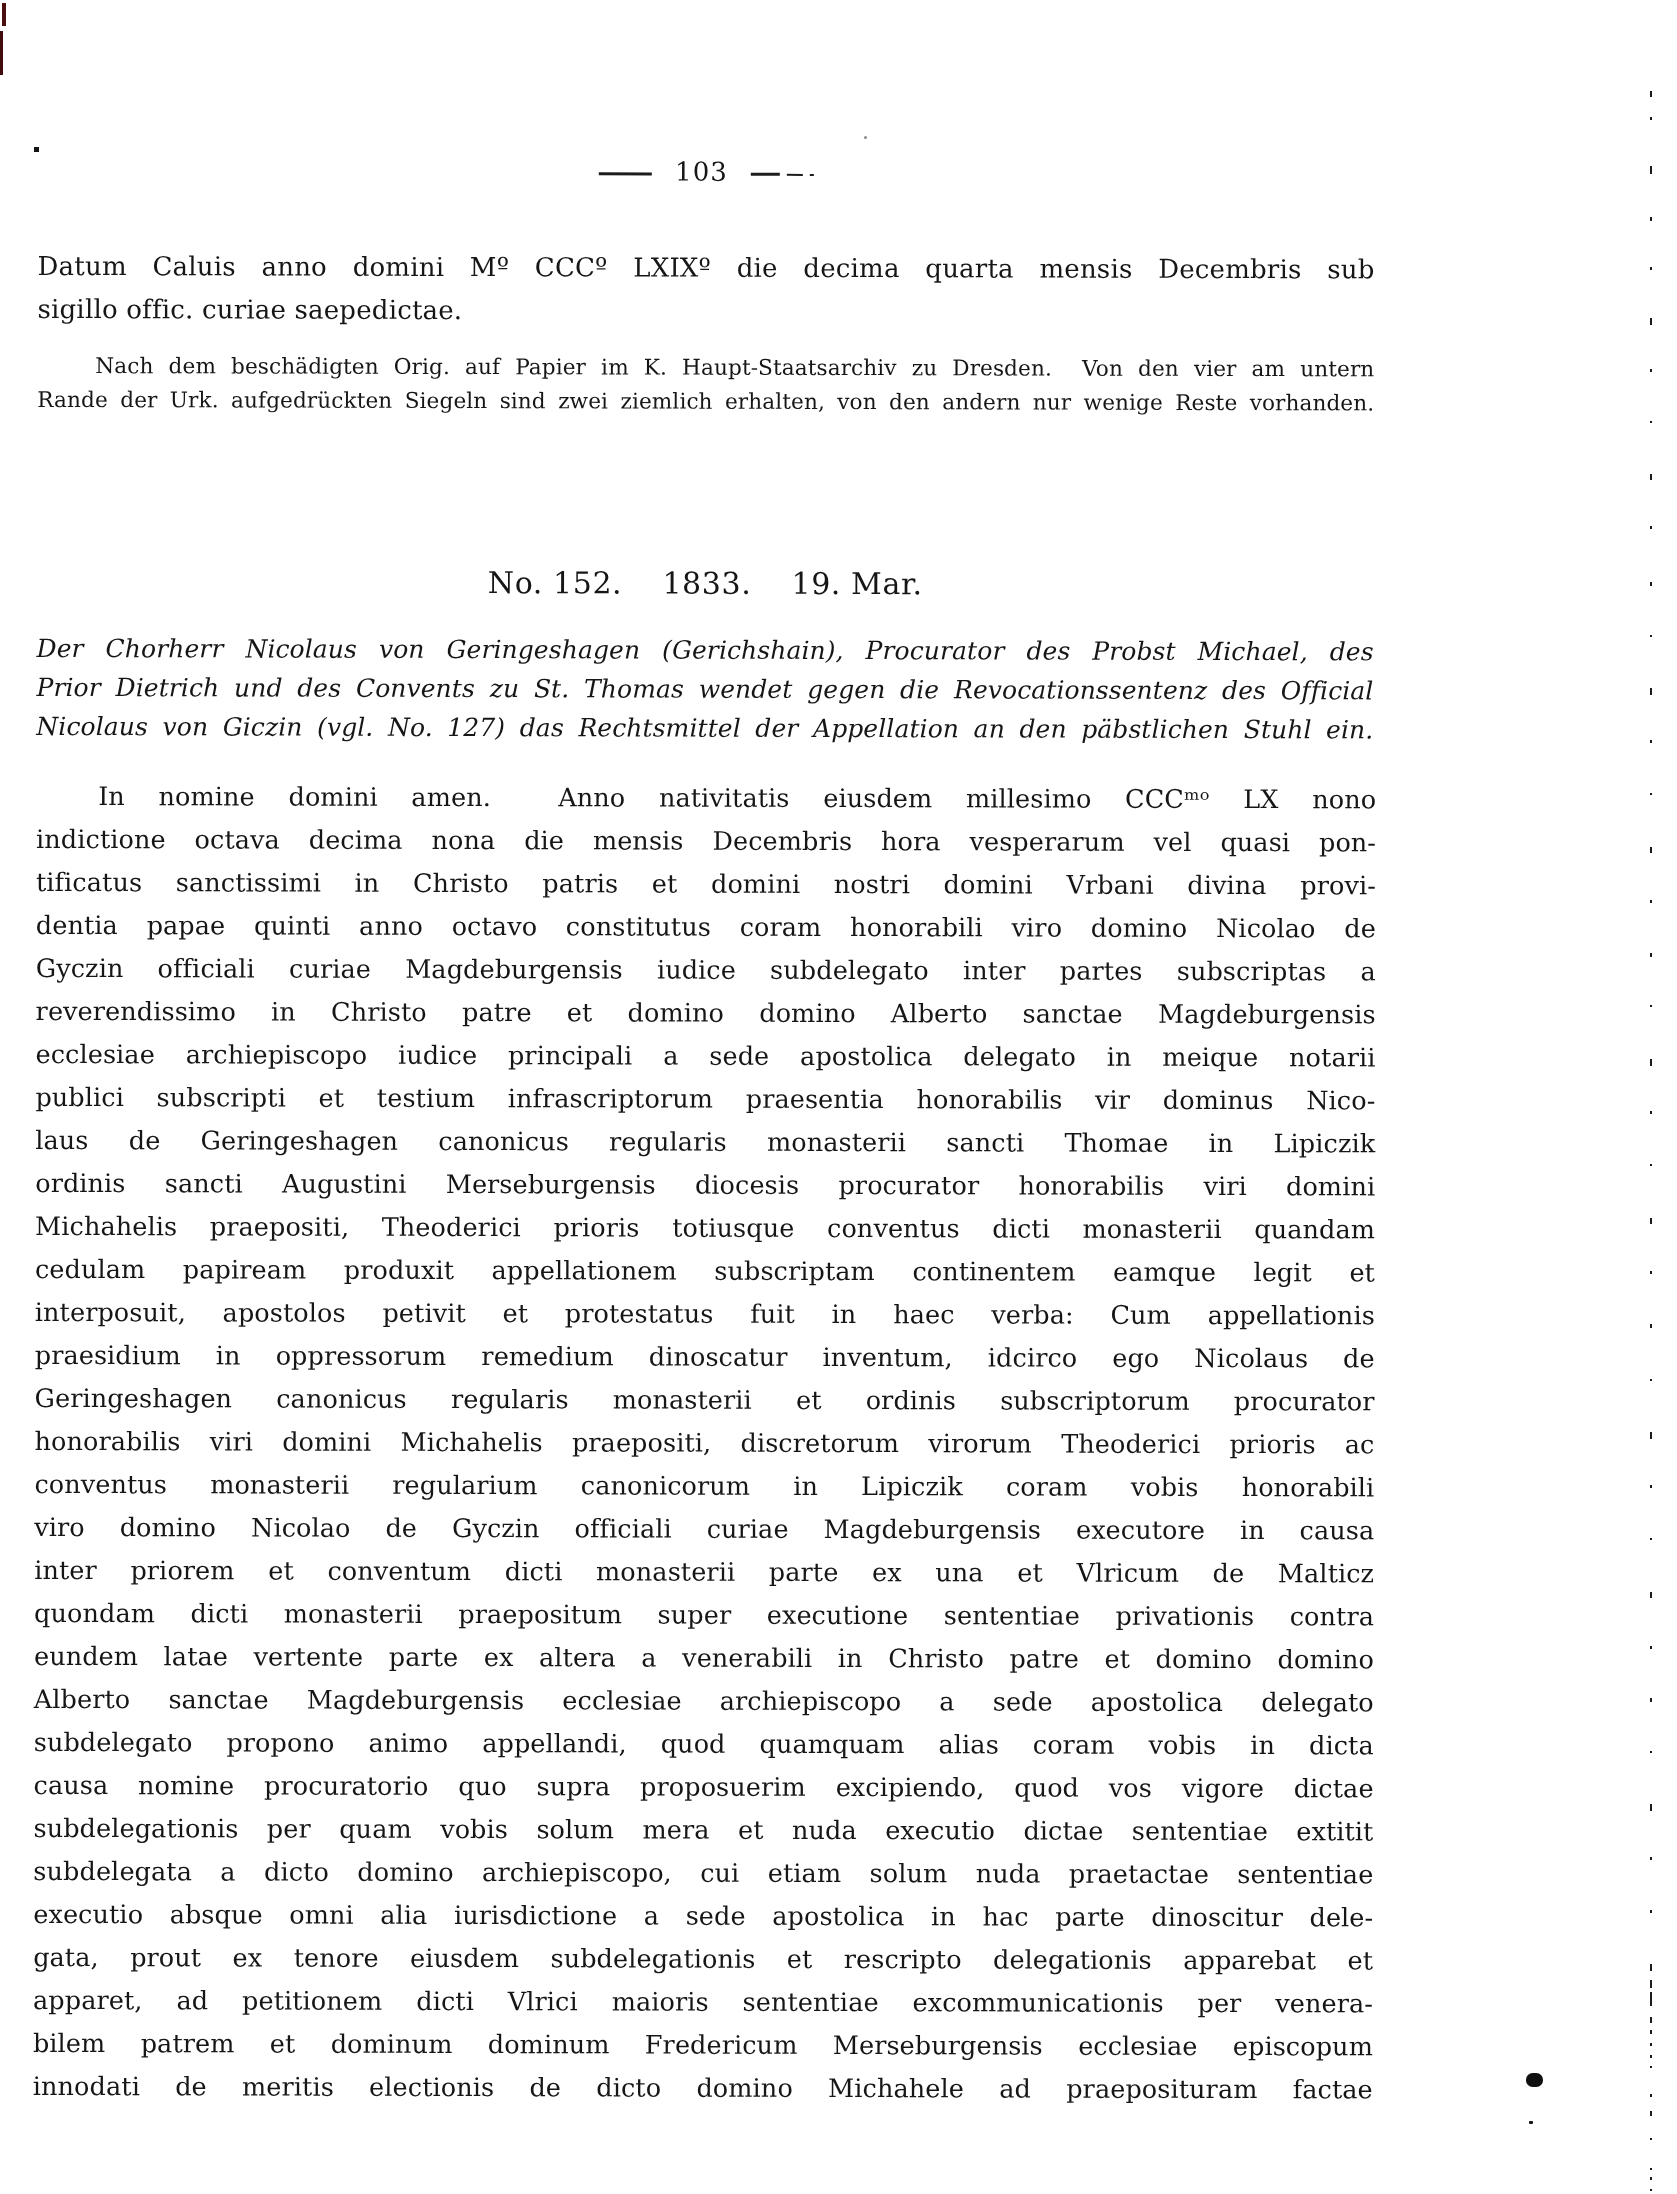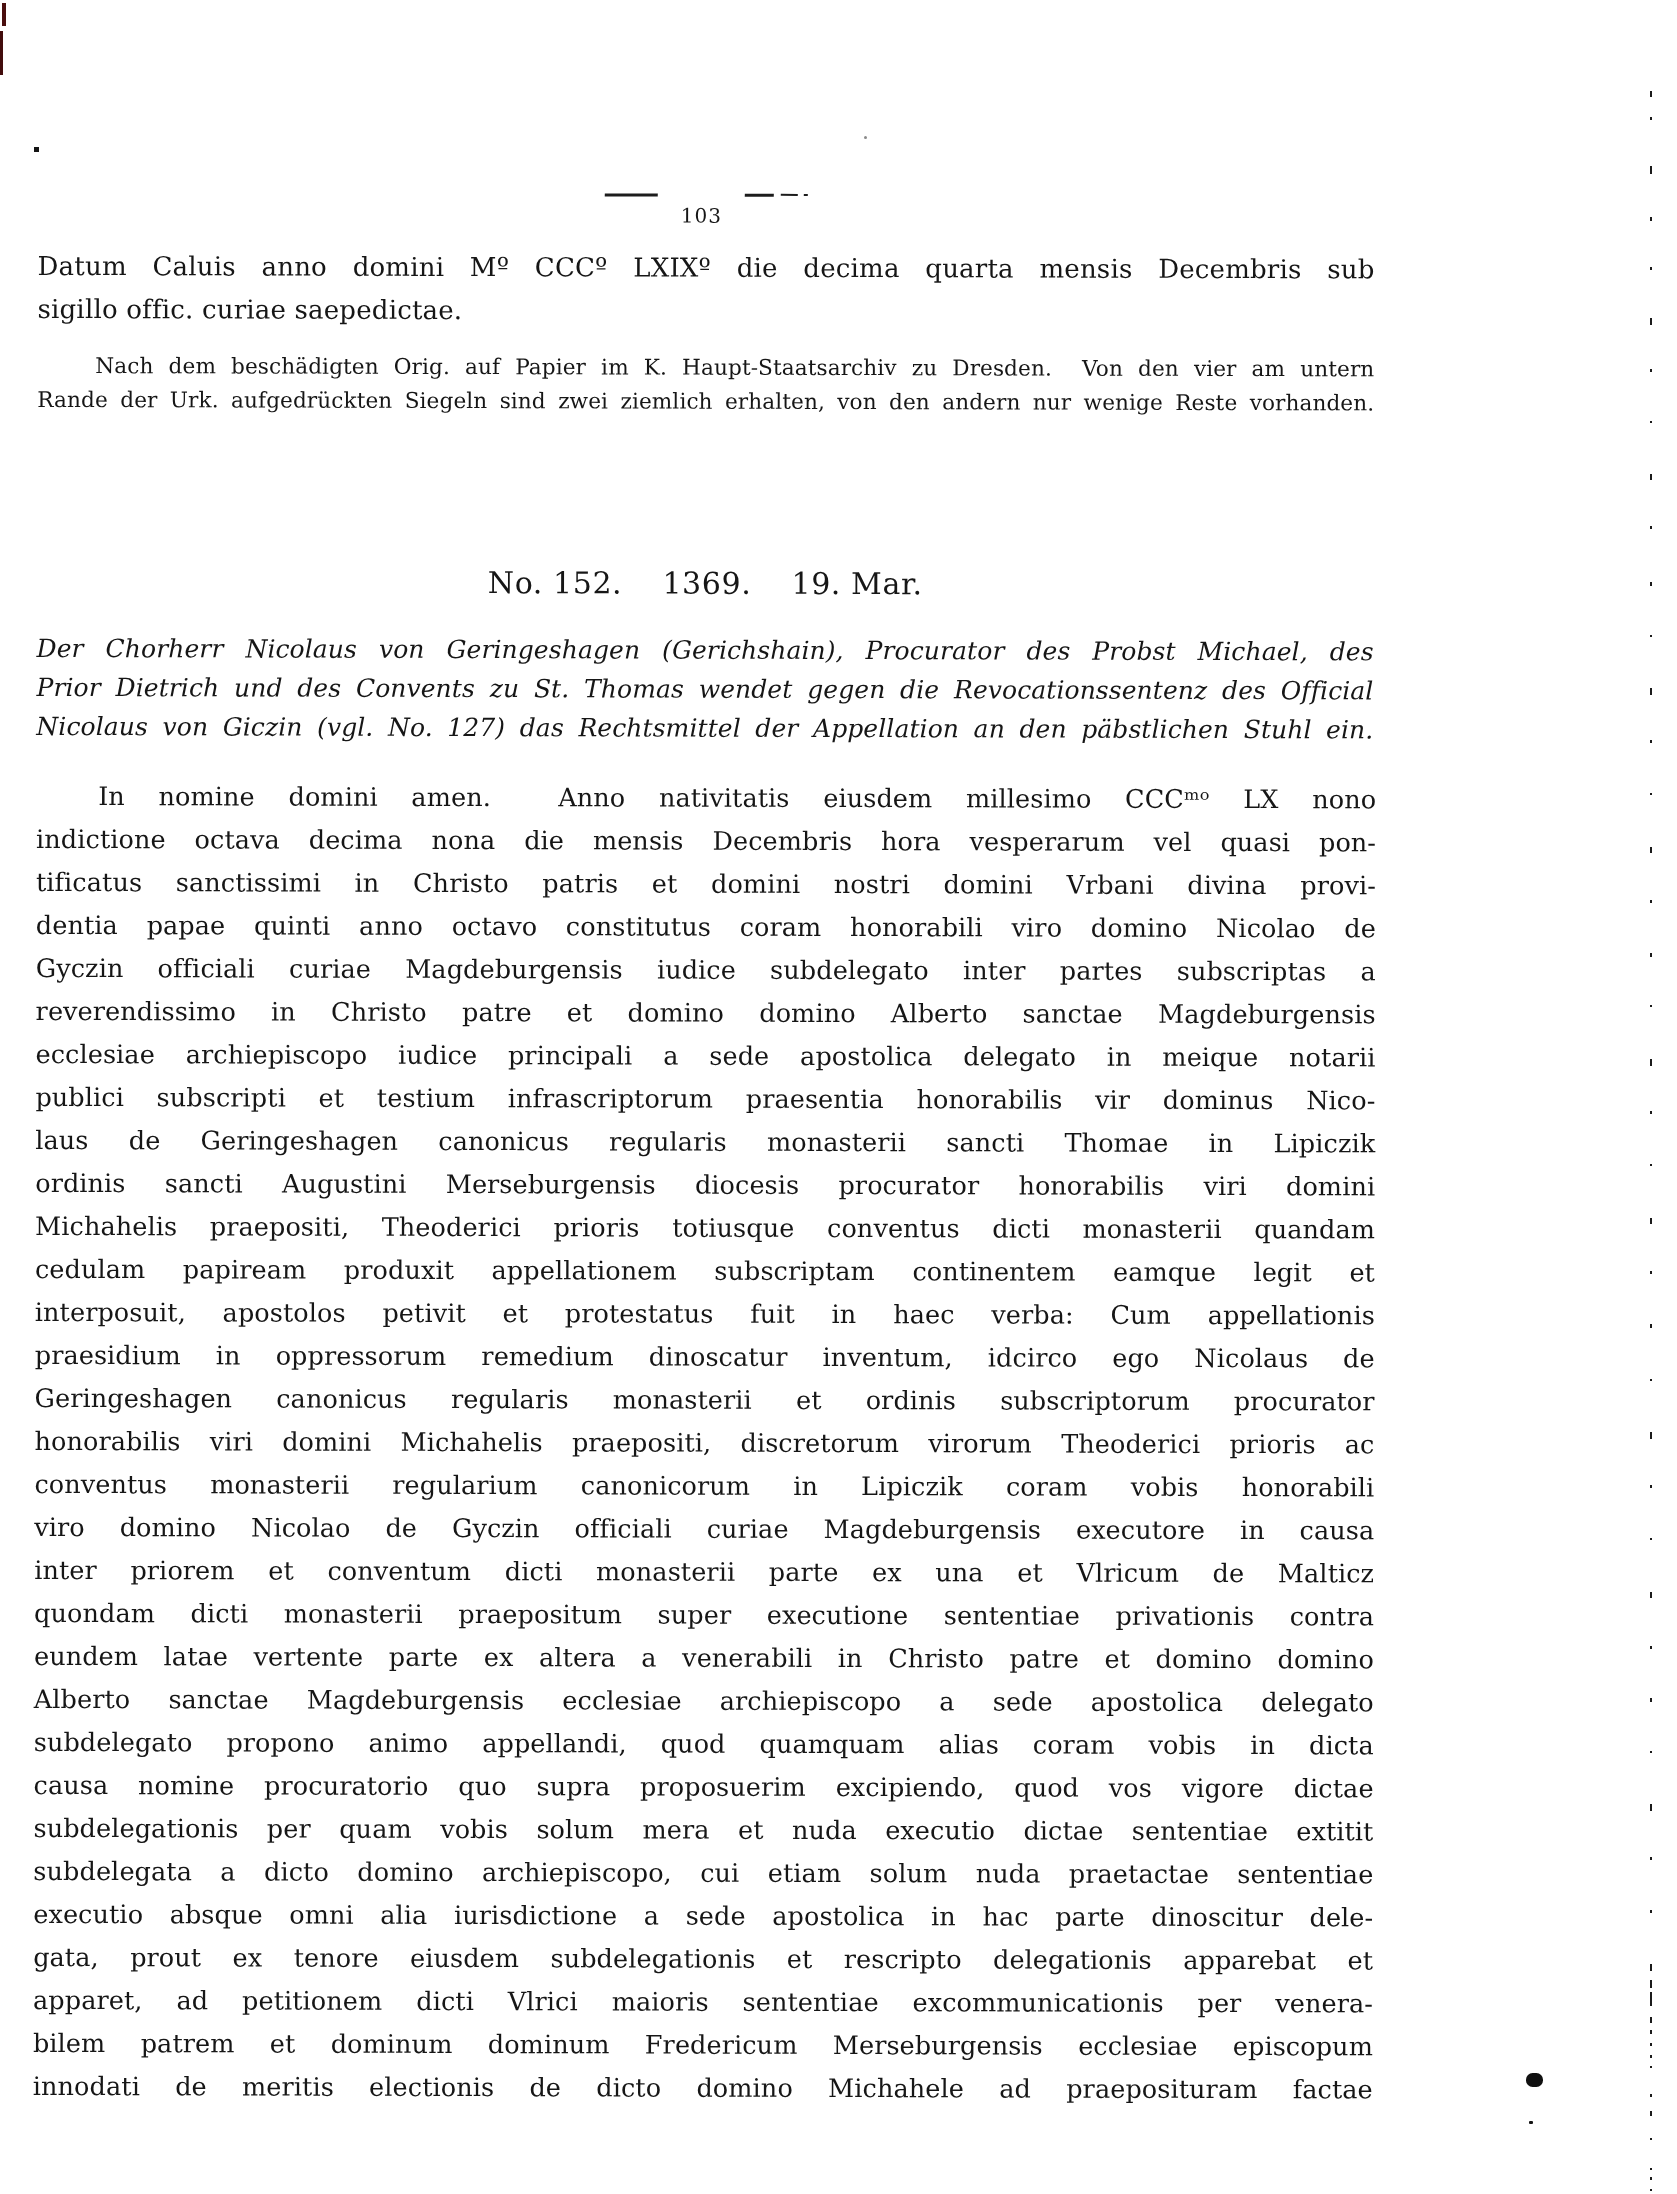--- a/index.html
+++ b/index.html
@@ -2,21 +2,21 @@
 <html style="font-size:8.9px"><head>
 <meta charset="utf-8">
 <style>
   html,body{margin:0;padding:0;background:#fff;}
   .page{position:relative;width:1678px;height:2194px;background:#ffffff;overflow:hidden;
         font-family:"DejaVu Serif","Liberation Serif",serif;color:#161616;}
   .content{position:absolute;left:0;top:0;width:1678px;height:2194px;transform:rotate(0.15deg);transform-origin:50% 40%;}
 
   
   .pagehead{position:absolute;left:36px;top:159px;width:1337px;display:flex;justify-content:center;align-items:center;gap:23px;}
-  .pagenum{font-size:20px;line-height:1;letter-spacing:1.1px;margin-top:47px;}
+  .pagenum{font-size:26px;line-height:1;letter-spacing:1.1px;}
   .rulebar{display:inline-block;background:#1c1c1c;}
   .rgroup{display:flex;align-items:center;gap:6.6px;margin-top:5.5px;}
   .lgroup{margin-top:5.5px;}
 
   
   .datum{position:absolute;left:36px;top:247px;width:1337px;font-size:26px;line-height:43px;letter-spacing:0.2px;}
   .note{position:absolute;left:36px;top:351px;width:1337px;font-size:21.6px;line-height:34px;letter-spacing:0.1px;}
   .doc-heading{position:absolute;left:36px;top:566px;width:1337px;text-align:center;font-size:30px;line-height:1.2;letter-spacing:0.6px;}
   .doc-heading span{margin:0 15px;}
   .regest{position:absolute;left:36px;top:631px;width:1337px;font-size:25px;line-height:39px;font-style:italic;letter-spacing:0.1px;}
@@ -51,21 +51,21 @@
       <div class="line noj">sigillo offic. curiae saepedictae.</div>
     </div>
 
     <div class="note">
       <div class="line ind2">Nach dem beschädigten Orig. auf Papier im K. Haupt-Staatsarchiv zu Dresden.&nbsp; Von den vier am untern</div>
       <div class="line">Rande der Urk. aufgedrückten Siegeln sind zwei ziemlich erhalten, von den andern nur wenige Reste vorhanden.</div>
     </div>
 
     <div class="doc-heading">
       <span>No. 152.</span>
-      <span>1369.</span>
+      <span>1833.</span>
       <span>19. Mar.</span>
     </div>
 
     <div class="regest">
       <div class="line">Der Chorherr Nicolaus von Geringeshagen (Gerichshain), Procurator des Probst Michael, des</div>
       <div class="line">Prior Dietrich und des Convents zu St. Thomas wendet gegen die Revocationssentenz des Official</div>
       <div class="line">Nicolaus von Giczin (vgl. No. 127) das Rechtsmittel der Appellation an den päbstlichen Stuhl ein.</div>
     </div>
 
     <div class="bodytext">

